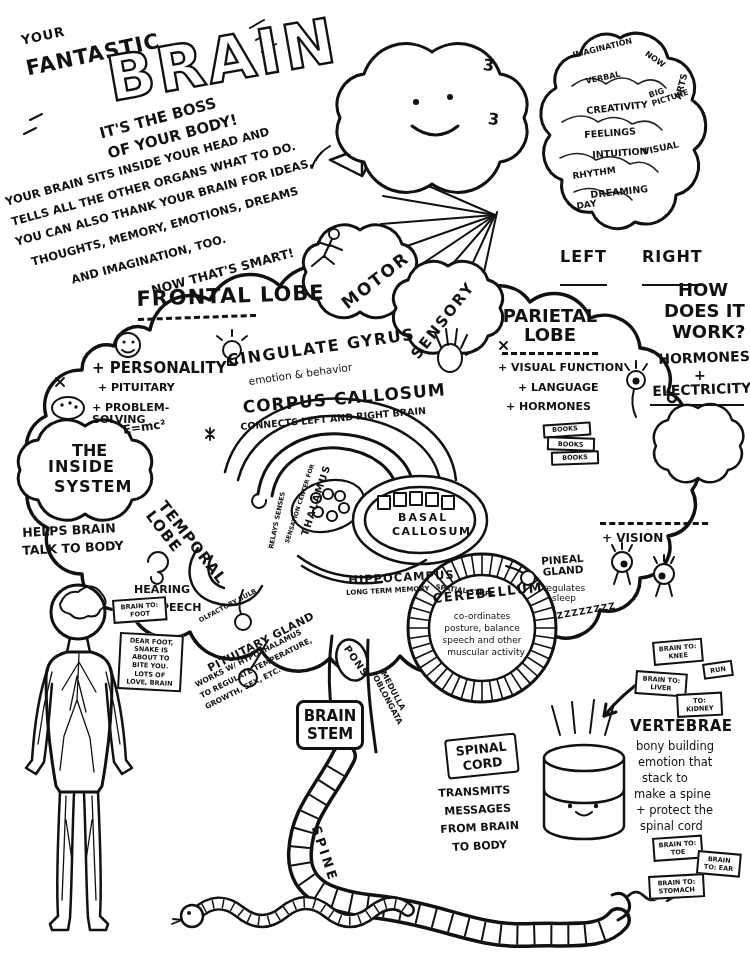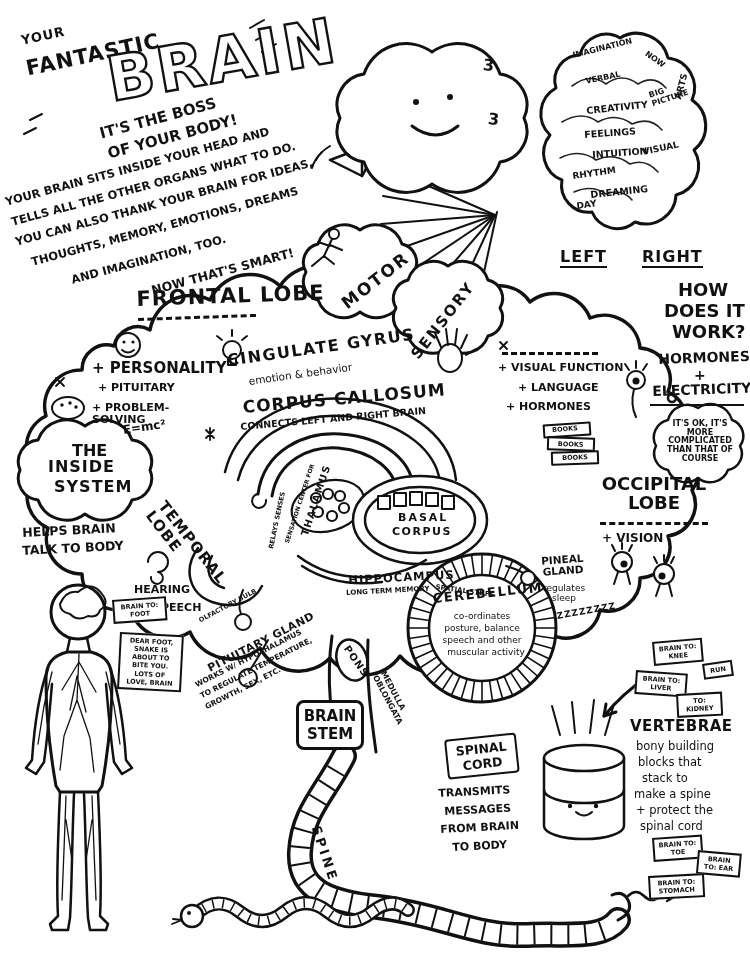--- a/index.html
+++ b/index.html
@@ -6,21 +6,21 @@
 html,body{background:#ddd}
 .page{position:relative;width:750px;height:970px;margin:0 auto;background:#fff;font-family:"DejaVu Sans","Liberation Sans",sans-serif;color:#111;overflow:hidden}
 svg.art{position:absolute;left:0;top:0}
 .t{position:absolute;font-weight:700;line-height:1.08;white-space:nowrap;transform-origin:0 0;color:#111}
 .wrap{white-space:normal}
 .ctr{text-align:center}
 .outline-word{color:#fff;-webkit-text-stroke:2.4px #111;letter-spacing:3px;font-weight:800}
 .note{position:absolute;border:2px solid #111;background:#fff;padding:2px 3px;font-size:6.5px;font-weight:700;line-height:1.25;transform-origin:0 0;white-space:normal;text-align:center;color:#111}
 .box{position:absolute;border:3px solid #111;border-radius:8px;background:#fff;font-weight:800;text-align:center;transform-origin:0 0;color:#111}
 .dash{position:absolute;border-top:3px dashed #111;transform-origin:0 0}
-.ul{border-bottom:2.5px solid #111;padding-bottom:1px}
+.ul{border-bottom:2.5px solid #111;padding-bottom:19px}
 .soft{font-weight:400}
 </style>
 </head>
 <body>
 
 <div class="page">
 
 <svg class="art" width="750" height="970" viewBox="0 0 750 970" fill="none" stroke="#111" stroke-width="2.5" stroke-linecap="round" stroke-linejoin="round">
 
   <g stroke-width="2">
@@ -371,49 +371,49 @@
 <div class="t ul" style="left:560px;top:248px;font-size:16px;letter-spacing:1px">LEFT</div>
 <div class="t ul" style="left:642px;top:248px;font-size:16px;letter-spacing:1px">RIGHT</div>
 
 <div class="t" style="left:678px;top:280px;font-size:18px">HOW</div>
 <div class="t" style="left:664px;top:301px;font-size:18px">DOES IT</div>
 <div class="t" style="left:672px;top:322px;font-size:18px">WORK?</div>
 <div class="t" style="left:658px;top:352px;font-size:14px;transform:rotate(-2deg)">HORMONES</div>
 <div class="t" style="left:694px;top:368px;font-size:14px">+</div>
 <div class="t" style="left:652px;top:384px;font-size:14px;transform:rotate(-2deg)">ELECTRICITY</div>
 <div class="dash" style="left:650px;top:404px;width:94px;border-top-style:solid;border-top-width:2.5px"></div>
-<div class="t wrap ctr soft" style="left:664px;top:420px;width:72px;font-size:8px;font-weight:700">IT'S OK, IT'S MORE COMPLICATED THAN THAT OF COURSE</div>
 
 <div class="t" style="left:136px;top:288px;font-size:21px;letter-spacing:1px;transform:rotate(-2deg)">FRONTAL LOBE</div>
 <div class="dash" style="left:138px;top:318px;width:118px;transform:rotate(-2deg)"></div>
 <div class="t" style="left:92px;top:360px;font-size:15px">+ PERSONALITY</div>
 <div class="t" style="left:98px;top:382px;font-size:11px">+ PITUITARY</div>
 <div class="t wrap" style="left:92px;top:402px;font-size:11px;width:104px">+ PROBLEM-SOLVING</div>
 
 <div class="t" style="left:338px;top:298px;font-size:17px;letter-spacing:2px;transform:rotate(-38deg)">MOTOR</div>
 <div class="t" style="left:408px;top:352px;font-size:15px;letter-spacing:2px;transform:rotate(-52deg)">SENSORY</div>
 
+<div class="t wrap ctr" style="left:500px;top:306px;font-size:18px;width:100px">PARIETAL LOBE</div>
 <div class="dash" style="left:502px;top:352px;width:96px"></div>
 <div class="t" style="left:498px;top:362px;font-size:11px">+ VISUAL FUNCTION</div>
 <div class="t" style="left:518px;top:382px;font-size:11px">+ LANGUAGE</div>
 <div class="t" style="left:506px;top:401px;font-size:11px">+ HORMONES</div>
 <div class="t" style="left:552px;top:427px;font-size:6.5px;transform:rotate(-4deg)">BOOKS</div>
 <div class="t" style="left:558px;top:441px;font-size:6.5px;transform:rotate(2deg)">BOOKS</div>
 <div class="t" style="left:562px;top:455px;font-size:6.5px;transform:rotate(-2deg)">BOOKS</div>
 
 <div class="t" style="left:226px;top:352px;font-size:16px;letter-spacing:1.5px;transform:rotate(-8deg)">CINGULATE GYRUS</div>
 <div class="t" style="left:248px;top:376px;font-size:10.5px;font-weight:400;transform:rotate(-8deg)">emotion &amp; behavior</div>
 <div class="t" style="left:242px;top:398px;font-size:17px;letter-spacing:1px;transform:rotate(-5deg)">CORPUS CALLOSUM</div>
 <div class="t" style="left:240px;top:422px;font-size:9.5px;transform:rotate(-5deg)">CONNECTS LEFT AND RIGHT BRAIN</div>
 
 <div class="t" style="left:300px;top:534px;font-size:10px;letter-spacing:1.5px;transform:rotate(-72deg)">THALAMUS</div>
 <div class="t" style="left:284px;top:542px;font-size:6px;transform:rotate(-72deg)">SENSATION CENTER FOR</div>
 <div class="t" style="left:268px;top:548px;font-size:6.5px;transform:rotate(-78deg)">RELAYS SENSES</div>
 <div class="t" style="left:398px;top:512px;font-size:11px;letter-spacing:2px">BASAL</div>
-<div class="t" style="left:392px;top:526px;font-size:11px;letter-spacing:1.5px">CORPUS</div>
+<div class="t" style="left:392px;top:526px;font-size:11px;letter-spacing:1.5px">CALLOSUM</div>
 <div class="t" style="left:348px;top:574px;font-size:11.5px;letter-spacing:1px;transform:rotate(-3deg)">HIPPOCAMPUS</div>
 <div class="t" style="left:346px;top:590px;font-size:7px;transform:rotate(-3deg)">LONG TERM MEMORY</div>
 <div class="t" style="left:436px;top:584px;font-size:7px;transform:rotate(8deg)">SPATIAL STUFF</div>
 
 <div class="t wrap" style="left:168px;top:498px;font-size:15px;width:88px;letter-spacing:1px;transform:rotate(52deg)">TEMPORAL LOBE</div>
 <div class="t" style="left:134px;top:584px;font-size:11px">HEARING</div>
 <div class="t" style="left:140px;top:602px;font-size:11px">+ SPEECH</div>
 <div class="t" style="left:198px;top:618px;font-size:6.5px;transform:rotate(-28deg)">OLFACTORY BULB</div>
 
 <div class="t" style="left:206px;top:664px;font-size:11px;letter-spacing:0.5px;transform:rotate(-27deg)">PITUITARY GLAND</div>
@@ -431,21 +431,20 @@
 <div class="t" style="left:432px;top:592px;font-size:13px;letter-spacing:1.5px;transform:rotate(-6deg)">CEREBELLUM</div>
 <div class="t ctr soft" style="left:436px;top:612px;width:92px;font-size:9px">co-ordinates</div>
 <div class="t ctr soft" style="left:436px;top:624px;width:92px;font-size:9px">posture, balance</div>
 <div class="t ctr soft" style="left:436px;top:636px;width:92px;font-size:9px">speech and other</div>
 <div class="t ctr soft" style="left:436px;top:648px;width:100px;font-size:9px">muscular activity</div>
 
 <div class="t wrap ctr" style="left:538px;top:556px;width:48px;font-size:10.5px;transform:rotate(-4deg)">PINEAL GLAND</div>
 <div class="t wrap ctr soft" style="left:538px;top:584px;width:52px;font-size:9px">regulates sleep</div>
 <div class="t" style="left:556px;top:612px;font-size:9px;letter-spacing:1px;transform:rotate(-10deg)">ZZZZZZZZ</div>
 
-<div class="t wrap ctr" style="left:598px;top:474px;font-size:18px;width:112px">OCCIPITAL LOBE</div>
 <div class="dash" style="left:600px;top:522px;width:108px"></div>
 <div class="t" style="left:602px;top:532px;font-size:12px">+ VISION</div>
 
 <div class="t" style="left:72px;top:442px;font-size:16px">THE</div>
 <div class="t" style="left:48px;top:458px;font-size:16px;letter-spacing:1px">INSIDE</div>
 <div class="t" style="left:54px;top:478px;font-size:16px;letter-spacing:1px">SYSTEM</div>
 <div class="t" style="left:22px;top:526px;font-size:12.5px;transform:rotate(-3deg)">HELPS BRAIN</div>
 <div class="t" style="left:22px;top:544px;font-size:12.5px;transform:rotate(-3deg)">TALK TO BODY</div>
 <div class="t" style="left:122px;top:424px;font-size:12px;transform:rotate(-8deg)">E=mc²</div>
 
@@ -464,19 +463,19 @@
   <div>CORD</div>
 </div>
 <div class="t" style="left:438px;top:788px;font-size:11px;transform:rotate(-3deg)">TRANSMITS</div>
 <div class="t" style="left:444px;top:806px;font-size:11px;transform:rotate(-3deg)">MESSAGES</div>
 <div class="t" style="left:440px;top:824px;font-size:11px;transform:rotate(-3deg)">FROM BRAIN</div>
 <div class="t" style="left:452px;top:842px;font-size:11px;transform:rotate(-3deg)">TO BODY</div>
 <div class="t" style="left:322px;top:824px;font-size:13px;letter-spacing:3px;transform:rotate(72deg)">SPINE</div>
 
 <div class="t" style="left:630px;top:718px;font-size:15px;letter-spacing:0.5px">VERTEBRAE</div>
 <div class="t soft" style="left:636px;top:740px;font-size:11.5px">bony building</div>
-<div class="t soft" style="left:638px;top:756px;font-size:11.5px">blocks that</div>
+<div class="t soft" style="left:638px;top:756px;font-size:11.5px">emotion that</div>
 <div class="t soft" style="left:642px;top:772px;font-size:11.5px">stack to</div>
 <div class="t soft" style="left:634px;top:788px;font-size:11.5px">make a spine</div>
 <div class="t soft" style="left:636px;top:804px;font-size:11.5px">+ protect the</div>
 <div class="t soft" style="left:640px;top:820px;font-size:11.5px">spinal cord</div>
 
 </div>
 
 </body></html>

